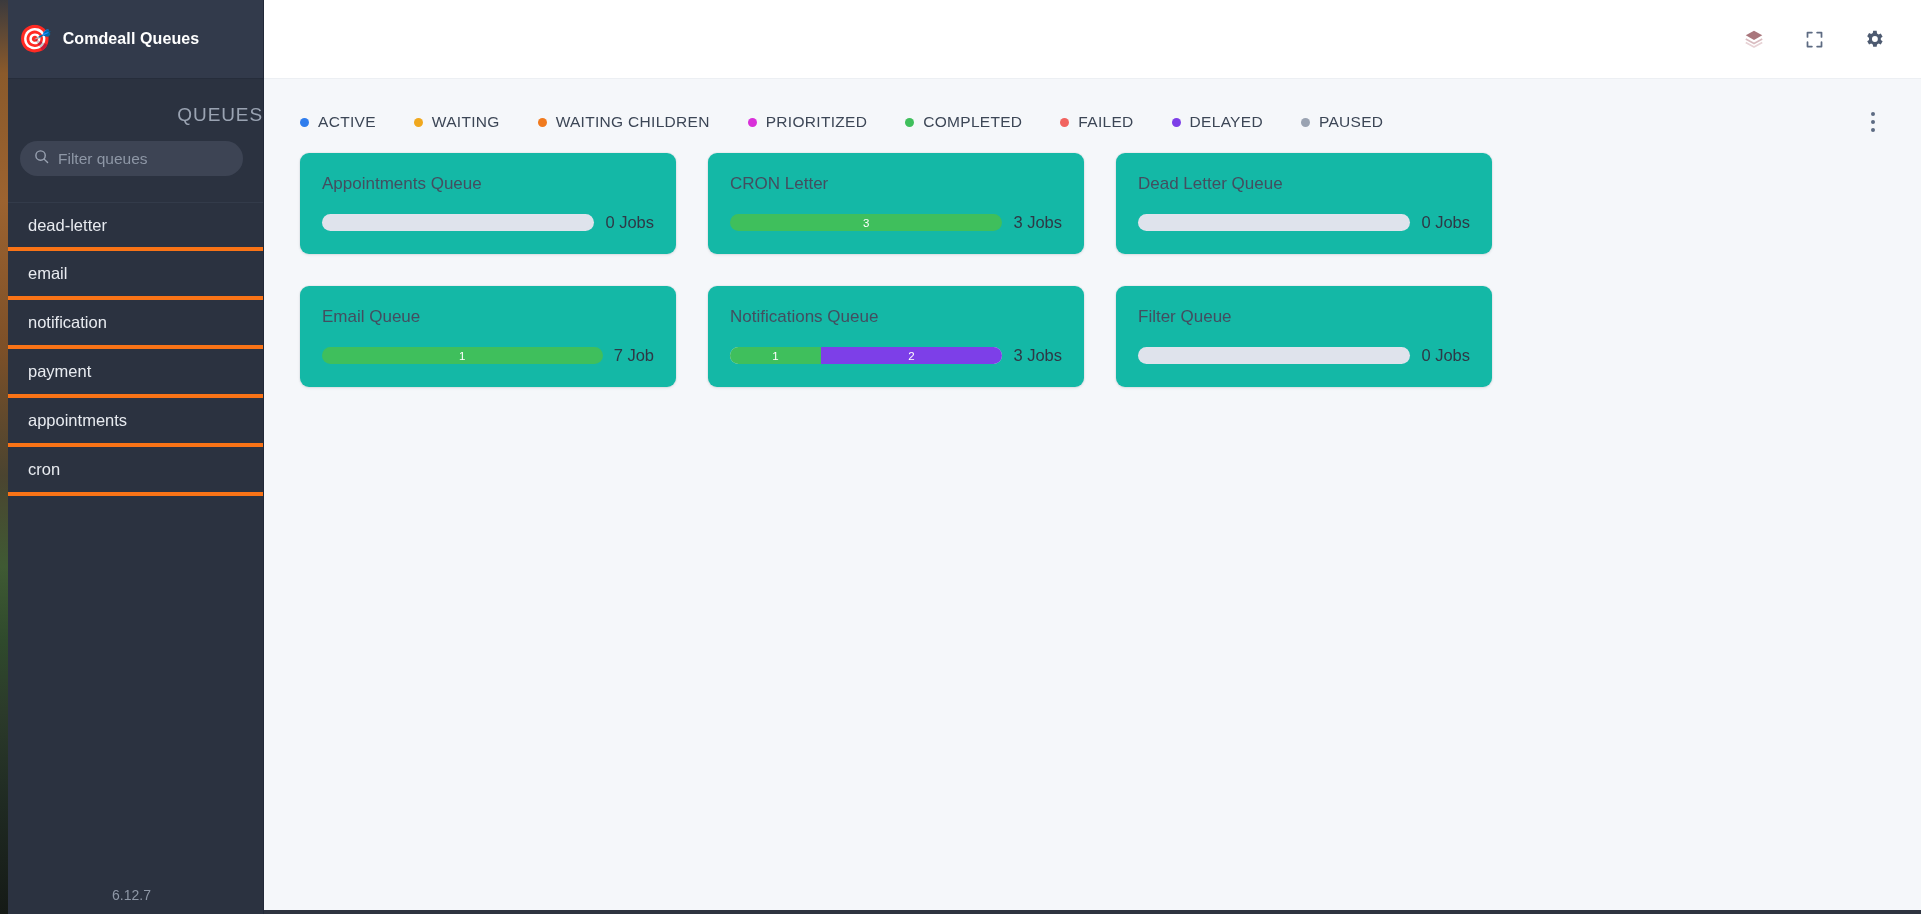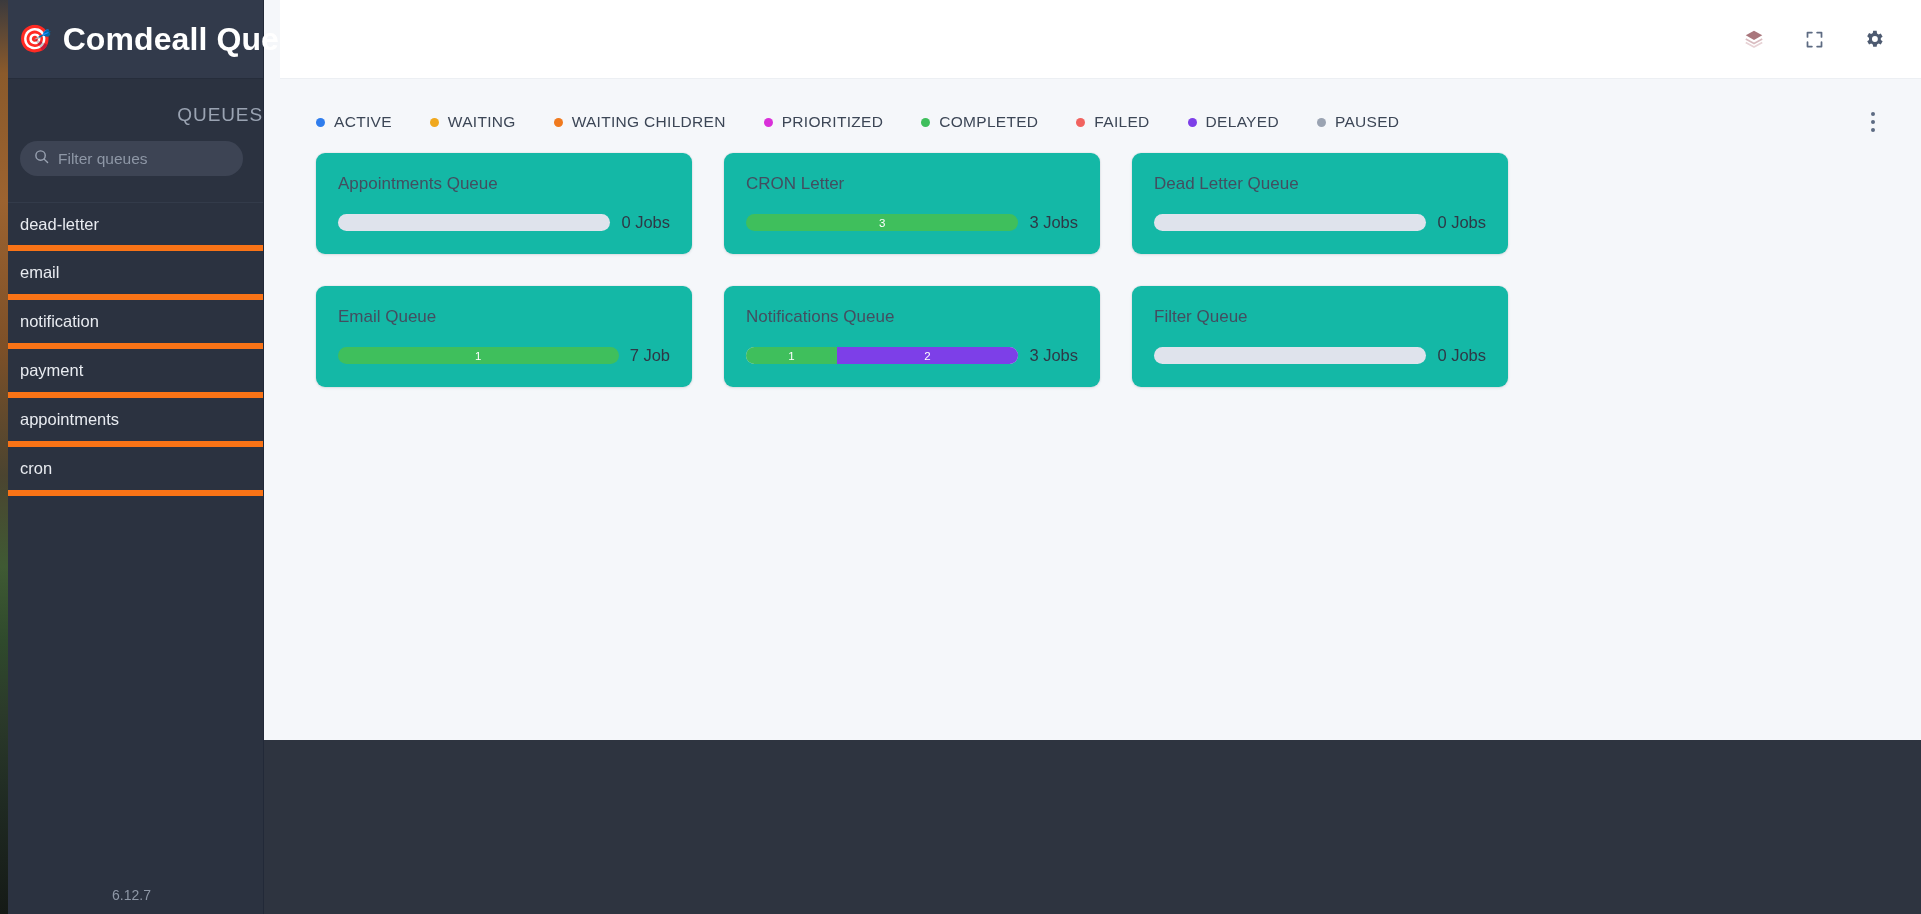--- a/index.html
+++ b/index.html
@@ -65,21 +65,21 @@
     padding: 0 18px;
     background: #323a4b;
     border-bottom: 1px solid #262d3b;
   }
   #brand-logo {
     font-size: 27px;
     line-height: 1;
   }
   #brand-title {
     color: #ffffff;
-    font-size: 32px;
+    font-size: 16px;
     font-weight: 600;
     letter-spacing: 0.1px;
     white-space: nowrap;
   }
 
   #queues-label {
     color: #9aa3b2;
     font-size: 19px;
     letter-spacing: 0.9px;
     padding: 25px 0 0 20px;
@@ -112,46 +112,45 @@
 
   #queue-list {
     margin-top: 26px;
     display: flex;
     flex-direction: column;
   }
   .queue-item {
     height: 49px;
     display: flex;
     align-items: center;
-    padding: 0 0 0 20px;
+    padding: 0 0 0 28px;
     color: #e8ebf0;
     font-size: 16.5px;
-    border-bottom: 6px solid #f97316;
+    border-bottom: 4px solid #f97316;
     cursor: pointer;
   }
   .queue-item:first-child { border-top: 1px solid #333b4a; }
 
   #version {
     position: absolute;
     bottom: 11px;
     left: 0;
     width: 100%;
     text-align: center;
     color: #8e97a6;
     font-size: 14px;
   }
 
   
   #main {
     flex: 1;
-    height: 740px;
+    height: 910px;
     display: flex;
     flex-direction: column;
     background: #f5f7fa;
-    padding-left: 16px;
   }
 
   #topbar {
     height: 79px;
     min-height: 79px;
     background: #ffffff;
     display: flex;
     align-items: center;
     justify-content: flex-end;
     gap: 30px;

